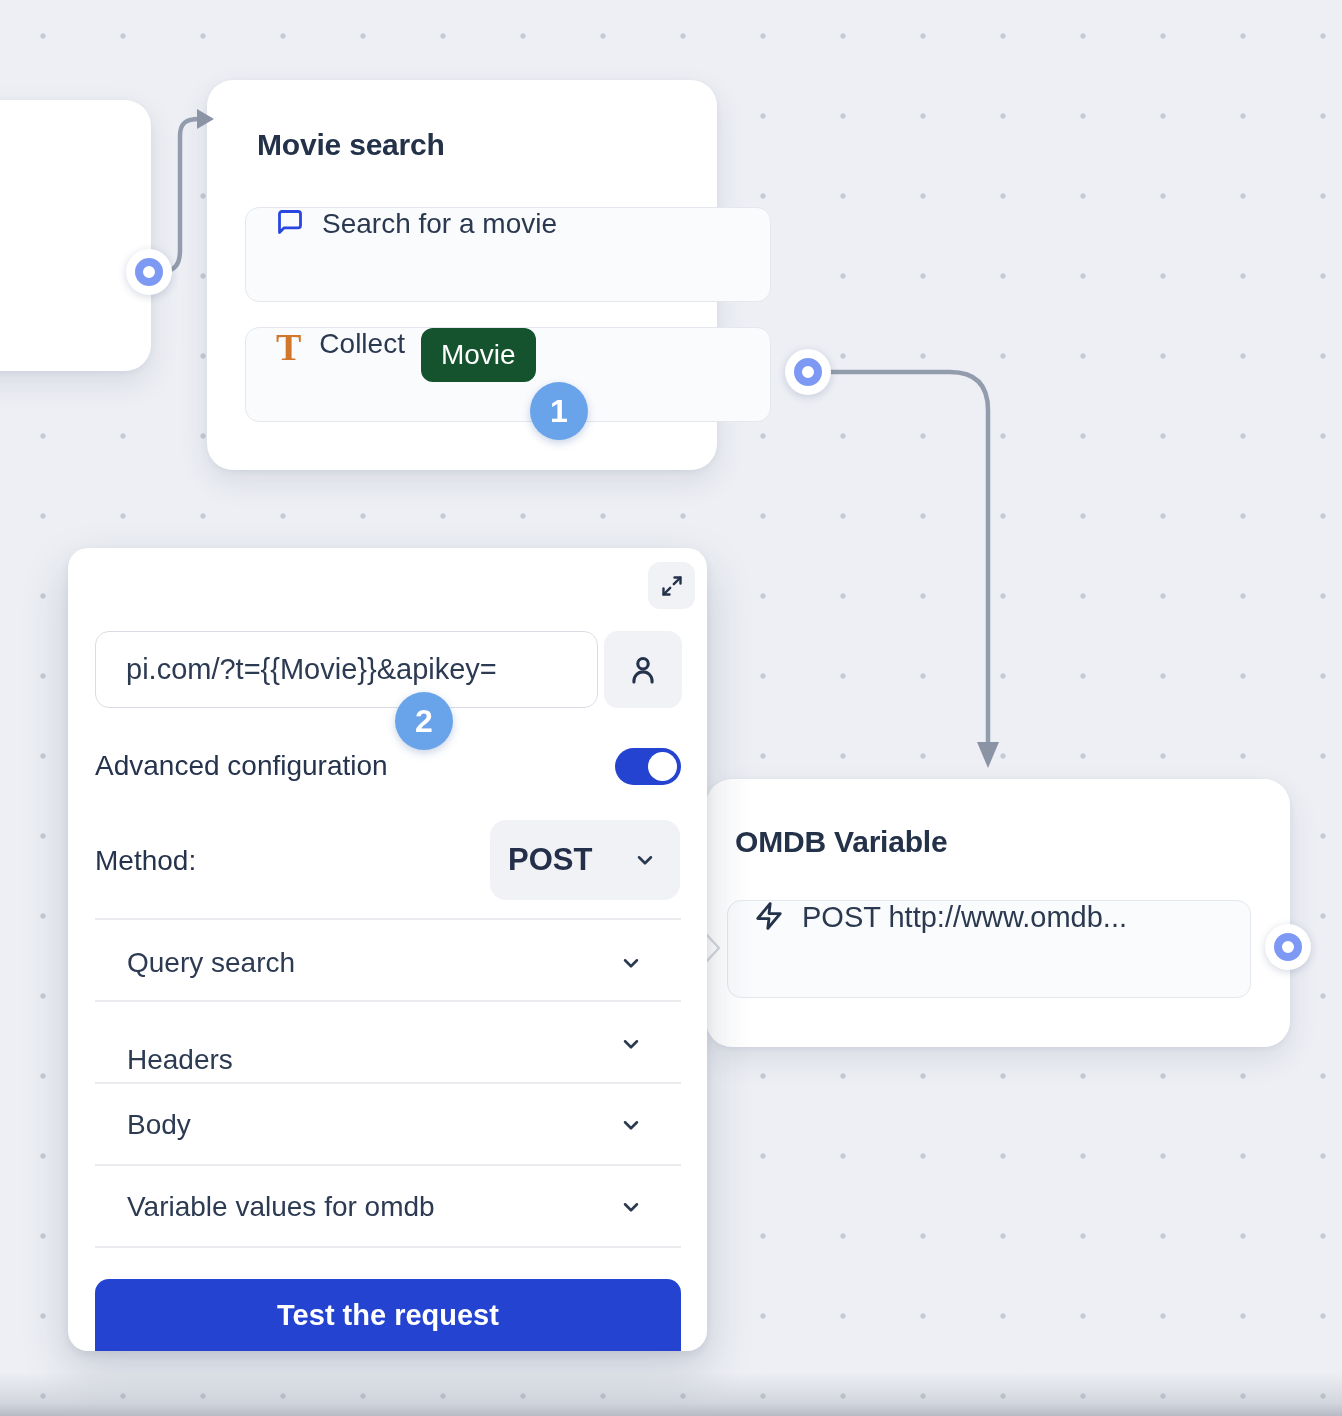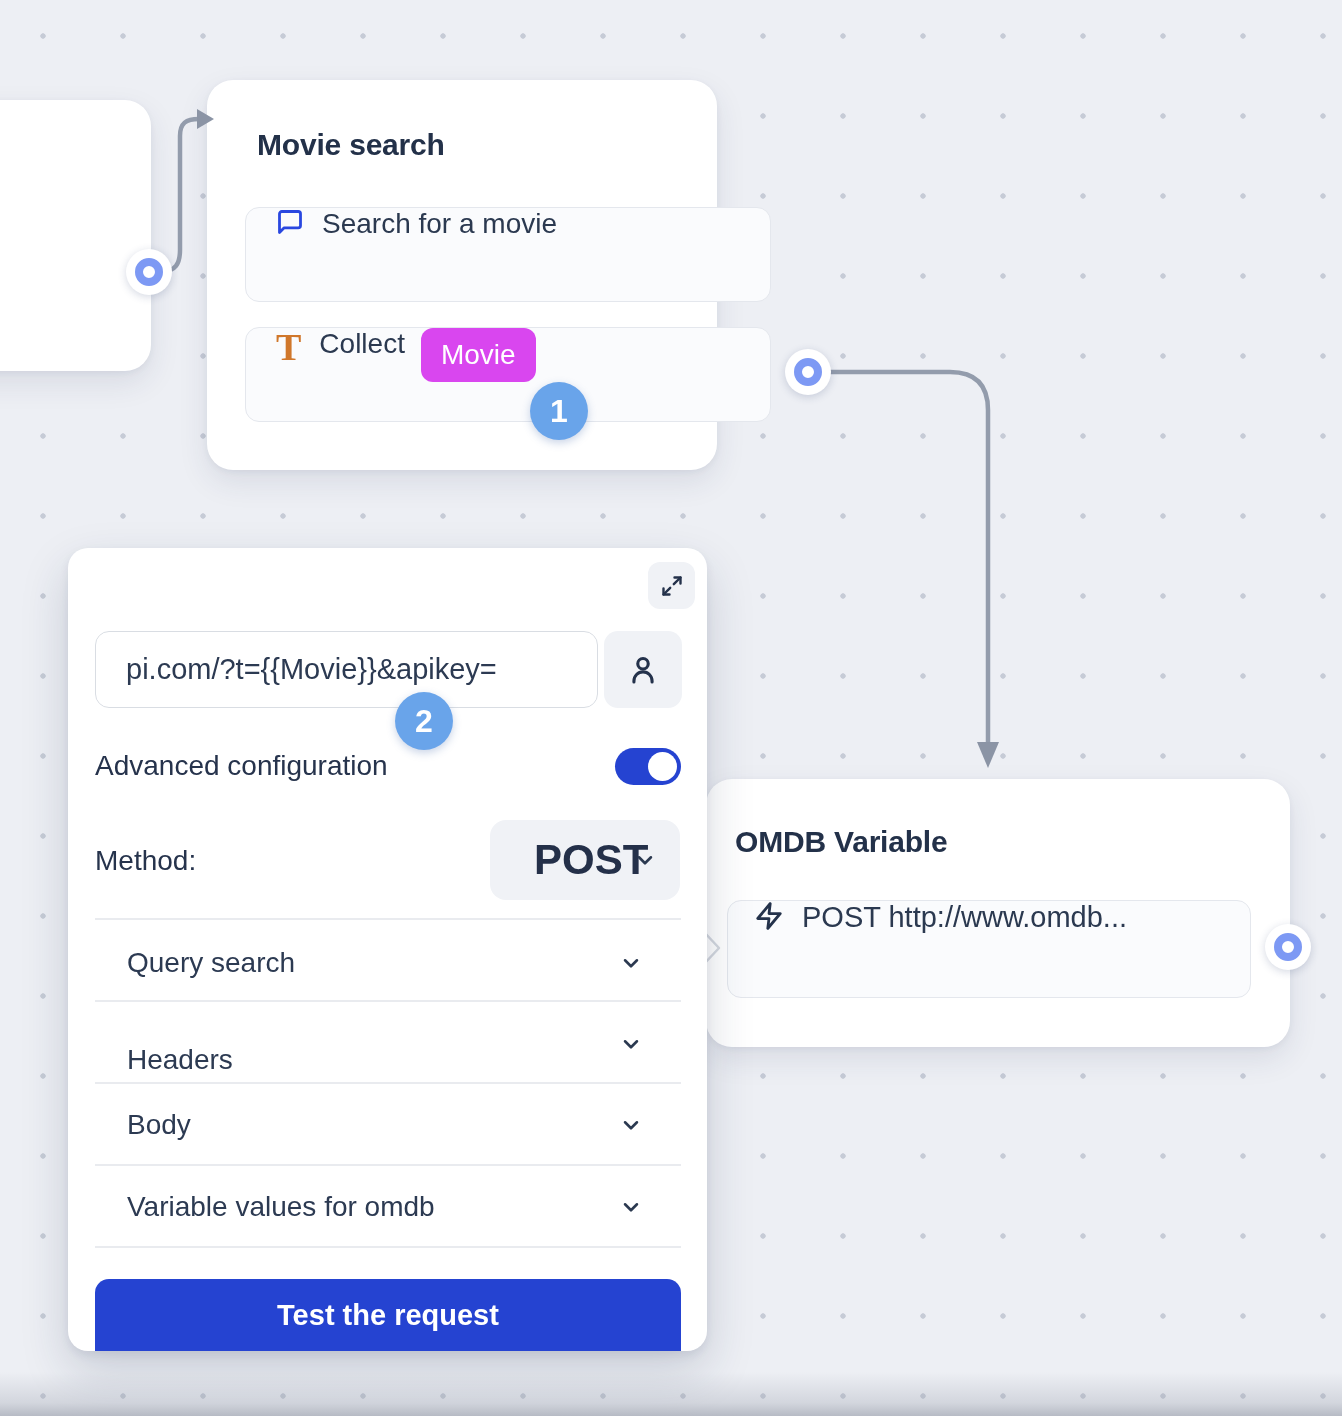--- a/index.html
+++ b/index.html
@@ -10,21 +10,21 @@
     background-image:radial-gradient(circle, #c6cbd6 2.4px, rgba(198,203,214,0) 3px);
     background-size:80px 80px;
     background-position:3px -4px;
   }
   .card{position:absolute;background:#fff;border-radius:26px;
         box-shadow:0 12px 30px rgba(35,48,85,.10), 0 2px 6px rgba(35,48,85,.06);}
   .node-title{position:absolute;font-size:30px;font-weight:700;color:#233149;letter-spacing:-.2px;}
   .item{position:absolute;background:#fafbfd;border:1.5px solid #e4e7ed;border-radius:14px;
         display:flex;align-items:flex-start;box-sizing:border-box;padding-left:30px;gap:18px;}
   .item-label{font-size:28px;color:#2b3950;white-space:nowrap;}
-  .var-chip{background:#d946ef;color:#fff;border-radius:12px;height:54px;line-height:54px;
+  .var-chip{background:#14532d;color:#fff;border-radius:12px;height:54px;line-height:54px;
             padding:0 20px;font-size:28px;margin-left:-2px;}
   .port{position:absolute;width:46px;height:46px;border-radius:50%;background:#fff;
         box-shadow:0 2px 8px rgba(40,60,110,.20);z-index:4;}
   .port-ring{position:absolute;inset:9px;border:8px solid #7d99f4;border-radius:50%;background:#fff;box-sizing:border-box;}
   .step-badge{position:absolute;width:58px;height:58px;border-radius:50%;background:#69a4ea;color:#fff;
               font-size:32px;font-weight:700;display:flex;align-items:center;justify-content:center;
               z-index:7;box-shadow:0 3px 8px rgba(60,100,170,.28);}
   .connector-layer{position:absolute;left:0;top:0;z-index:3;pointer-events:none;}
 
   
@@ -37,21 +37,21 @@
              border:1.5px solid #d9dde3;border-radius:14px;background:#fff;color:#2c3a52;
              font-size:29px;font-family:"Liberation Sans",sans-serif;padding:0 14px 0 30px;outline:none;
              white-space:nowrap;overflow:hidden;}
   .panel-label{position:absolute;font-size:28px;color:#26334c;line-height:36px;}
   .toggle{position:absolute;left:547px;top:200px;width:66px;height:37px;border-radius:19px;background:#c6ccd8;cursor:pointer;}
   .toggle.on{background:#2543d1;}
   .toggle .knob{position:absolute;top:4px;left:4px;width:29px;height:29px;border-radius:50%;background:#fff;}
   .toggle.on .knob{left:33px;}
   .method-select{position:absolute;left:422px;top:272px;width:190px;height:80px;background:#f0f2f6;border-radius:16px;
                  display:flex;align-items:center;cursor:pointer;}
-  .method-value{font-size:42px;font-weight:700;color:#243049;margin-left:44px;}
+  .method-value{font-size:31px;font-weight:700;color:#243049;margin-left:18px;}
   .method-select svg{position:absolute;right:22px;top:27px;}
   .divider{position:absolute;left:27px;width:586px;height:2px;background:#e9ebef;}
   .section-label{position:absolute;left:59px;font-size:28px;color:#2c3a52;line-height:36px;}
   .section-chevron{position:absolute;left:550px;width:26px;height:26px;cursor:pointer;}
   .test-btn{position:absolute;left:27px;top:731px;width:586px;height:72px;background:#2543d1;border:none;
             border-radius:14px 14px 0 0;color:#fff;font-size:29px;font-weight:700;
             font-family:"Liberation Sans",sans-serif;cursor:pointer;}
   .bottom-fade{position:absolute;left:0;bottom:0;width:100%;height:44px;z-index:8;pointer-events:none;
                background:linear-gradient(180deg, rgba(150,156,170,0) 0%, rgba(150,156,170,.30) 70%, rgba(138,144,158,.55) 100%);}
   .input-caret{position:absolute;z-index:4;}

